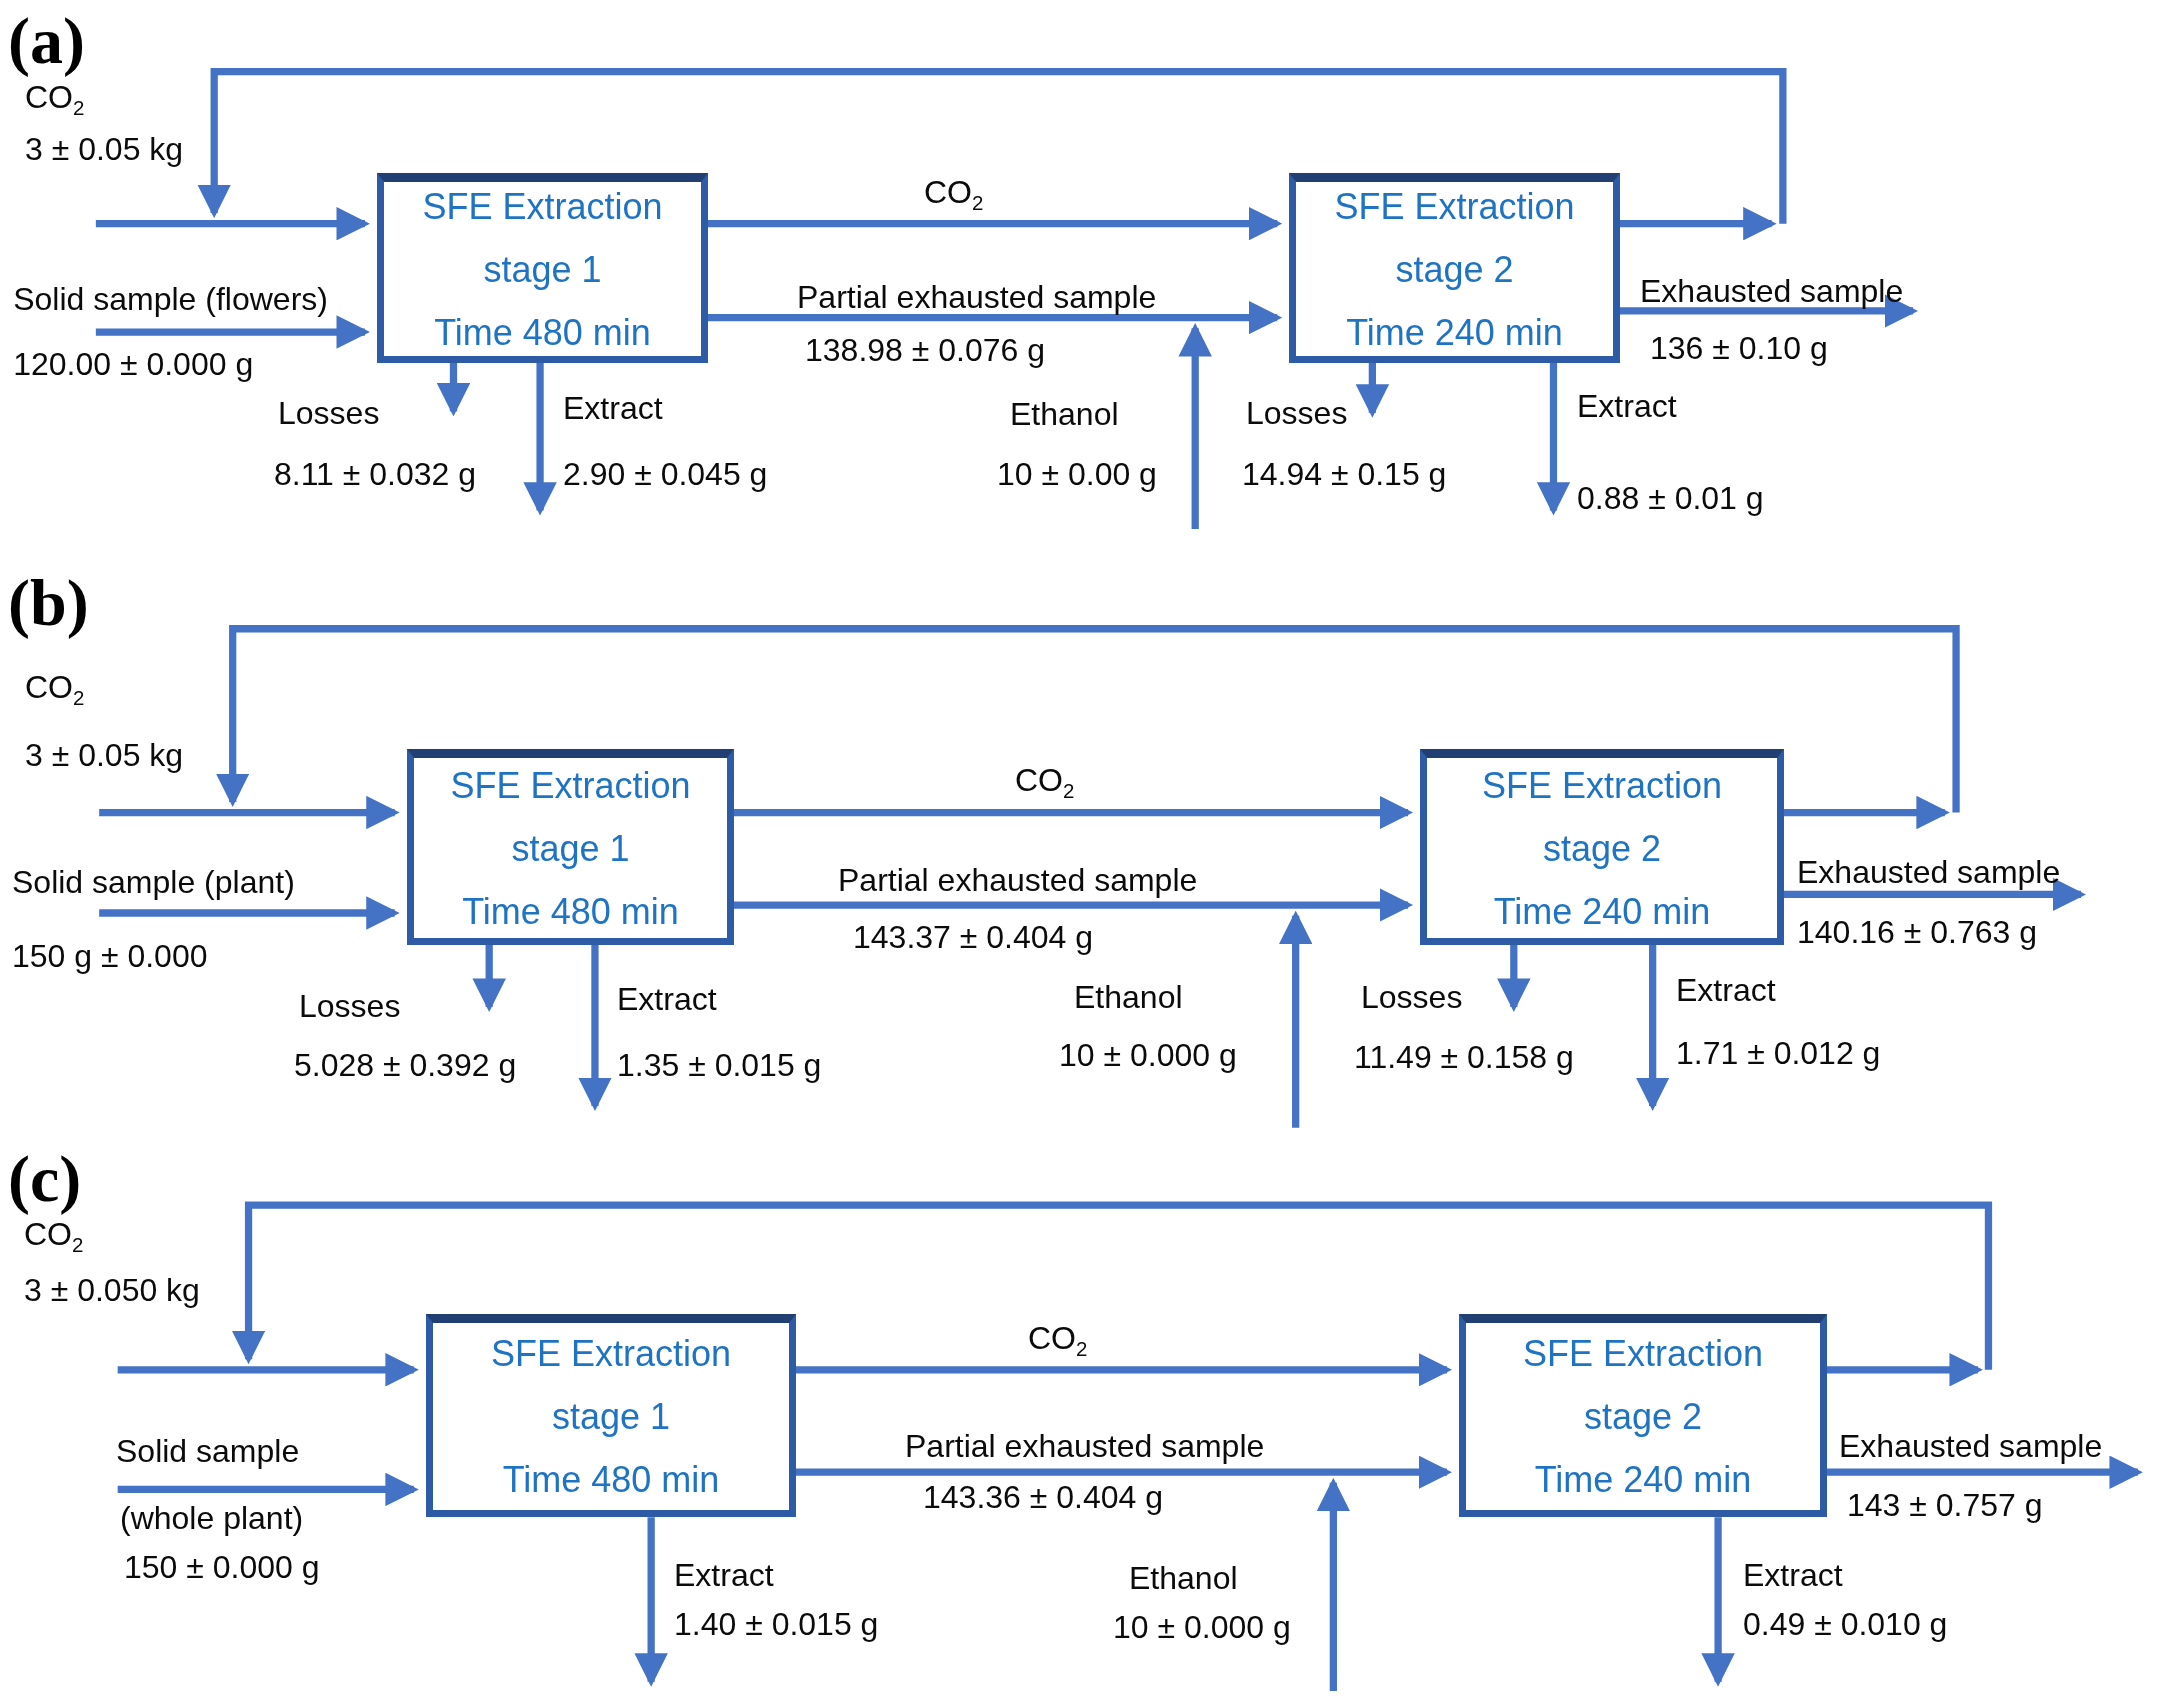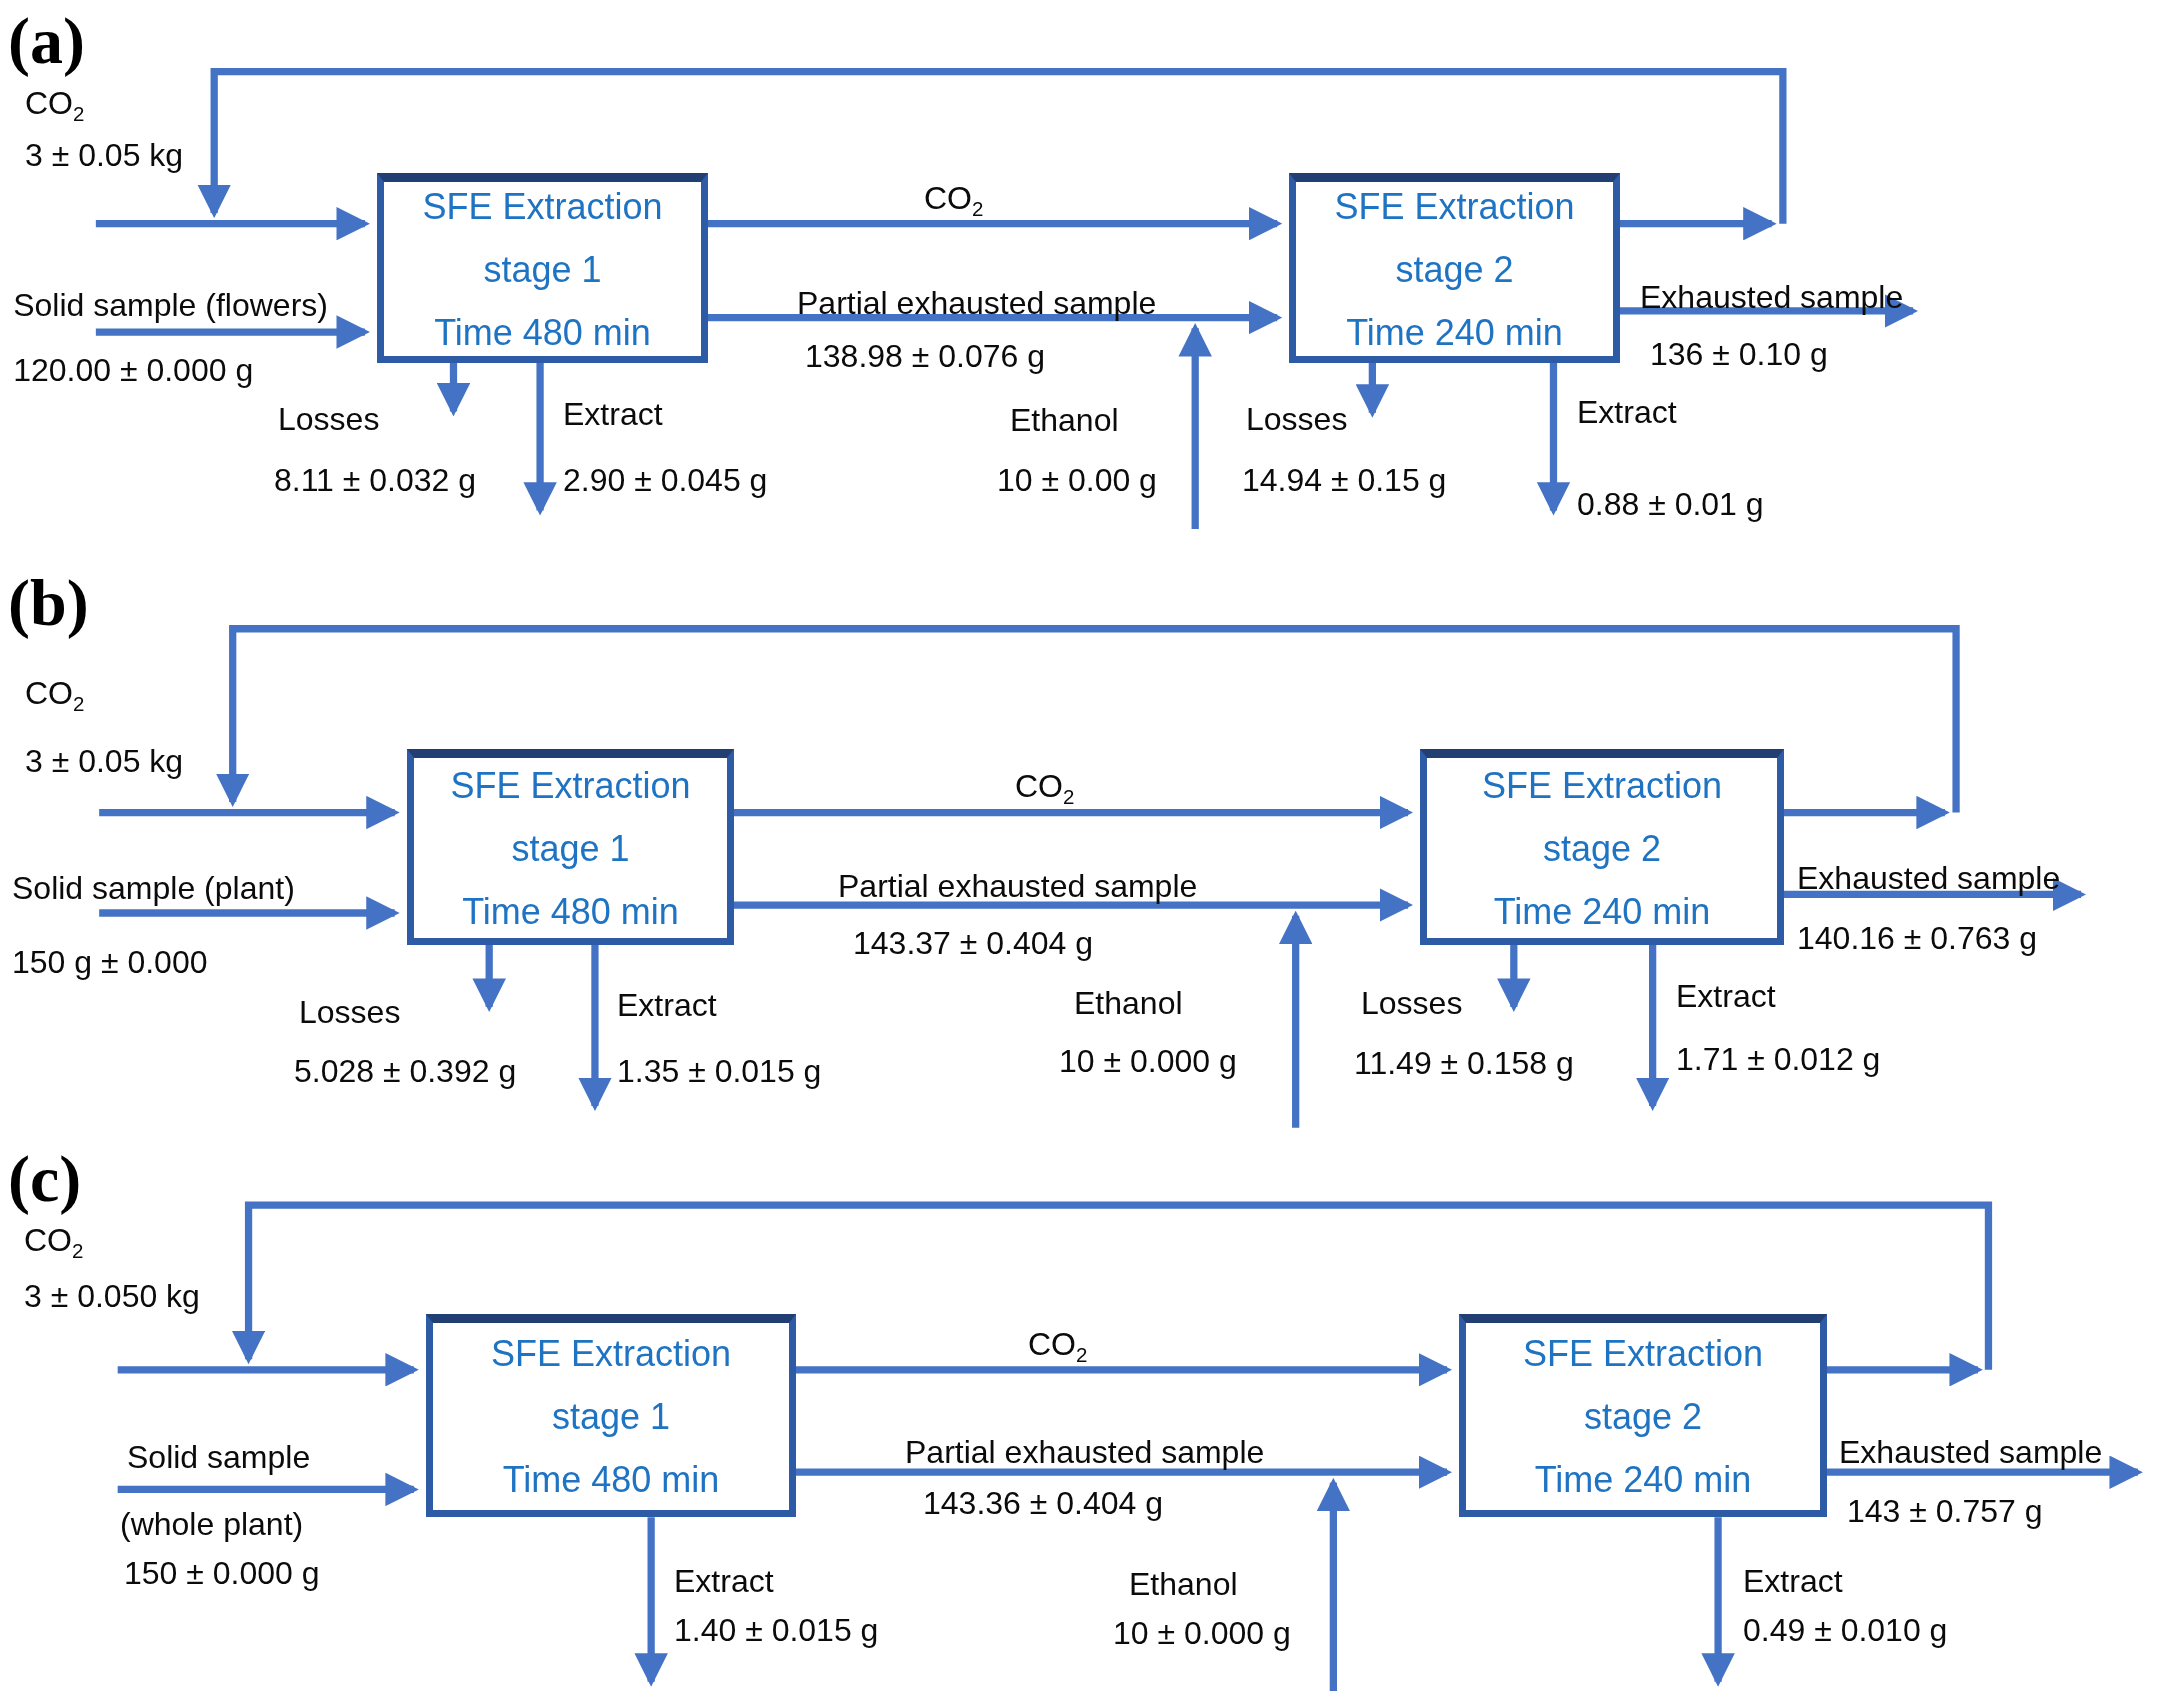--- a/index.html
+++ b/index.html
@@ -5,21 +5,21 @@
   html,body{margin:0;padding:0;background:#ffffff;}
   .page{position:relative;width:2161px;height:1705px;background:#ffffff;
         font-family:"Liberation Sans",sans-serif;color:#0b0b0b;overflow:hidden;}
   .panel{position:absolute;left:0;width:2161px;}
   #panel-a{top:0;height:569px;}
   #panel-b{top:569px;height:569px;}
   #panel-c{top:1137px;height:568px;}
   svg.wires{position:absolute;left:0;top:0;}
   .panel-letter{position:absolute;font-family:"Liberation Serif",serif;font-weight:700;
         font-size:66px;line-height:66px;color:#000;}
-  .lbl{position:absolute;font-size:32px;line-height:50px;white-space:nowrap;color:#0b0b0b;}
+  .lbl{position:absolute;font-size:32px;line-height:38px;white-space:nowrap;color:#0b0b0b;}
   .pbox{position:absolute;background:#fff;border:7.3px solid #2e5ba6;border-top:9.3px solid #223f74;
         box-sizing:border-box;display:flex;flex-direction:column;justify-content:center;
         align-items:center;font-size:36px;line-height:63px;color:#1e73c3;white-space:nowrap;}
   sub{font-size:20.5px;}
 </style>
 </head>
 <body>
 
 <div class="page">
 
@@ -170,21 +170,21 @@
       <path d="M2763,507 H3234" stroke="#4472c4" stroke-width="11" fill="none" marker-end="url(#arrC)"></path>
       <path d="M985,575 V824" stroke="#4472c4" stroke-width="11" fill="none" marker-end="url(#arrC)"></path>
       <path d="M2599,575 V824" stroke="#4472c4" stroke-width="11" fill="none" marker-end="url(#arrC)"></path>
     </svg>
 
     <div class="panel-letter" style="left:8px;top:9.3px">(c)</div>
 
     <div class="lbl" style="left:24px;top:78px"><span>CO</span><sub>2</sub></div>
     <div class="lbl" style="left:24px;top:134px">3 ± 0.050 kg</div>
 
-    <div class="lbl" style="left:127px;top:295px">Solid sample</div>
+    <div class="lbl" style="left:116px;top:295px">Solid sample</div>
     <div class="lbl" style="left:120px;top:362px">(whole plant)</div>
     <div class="lbl" style="left:124px;top:411px">150 ± 0.000 g</div>
 
     <div class="pbox" style="left:426px;top:177px;width:370px;height:203px">
       <div>SFE Extraction</div>
       <div>stage 1</div>
       <div>Time 480 min</div>
     </div>
 
     <div class="lbl" style="left:1028px;top:182px"><span>CO</span><sub>2</sub></div>

